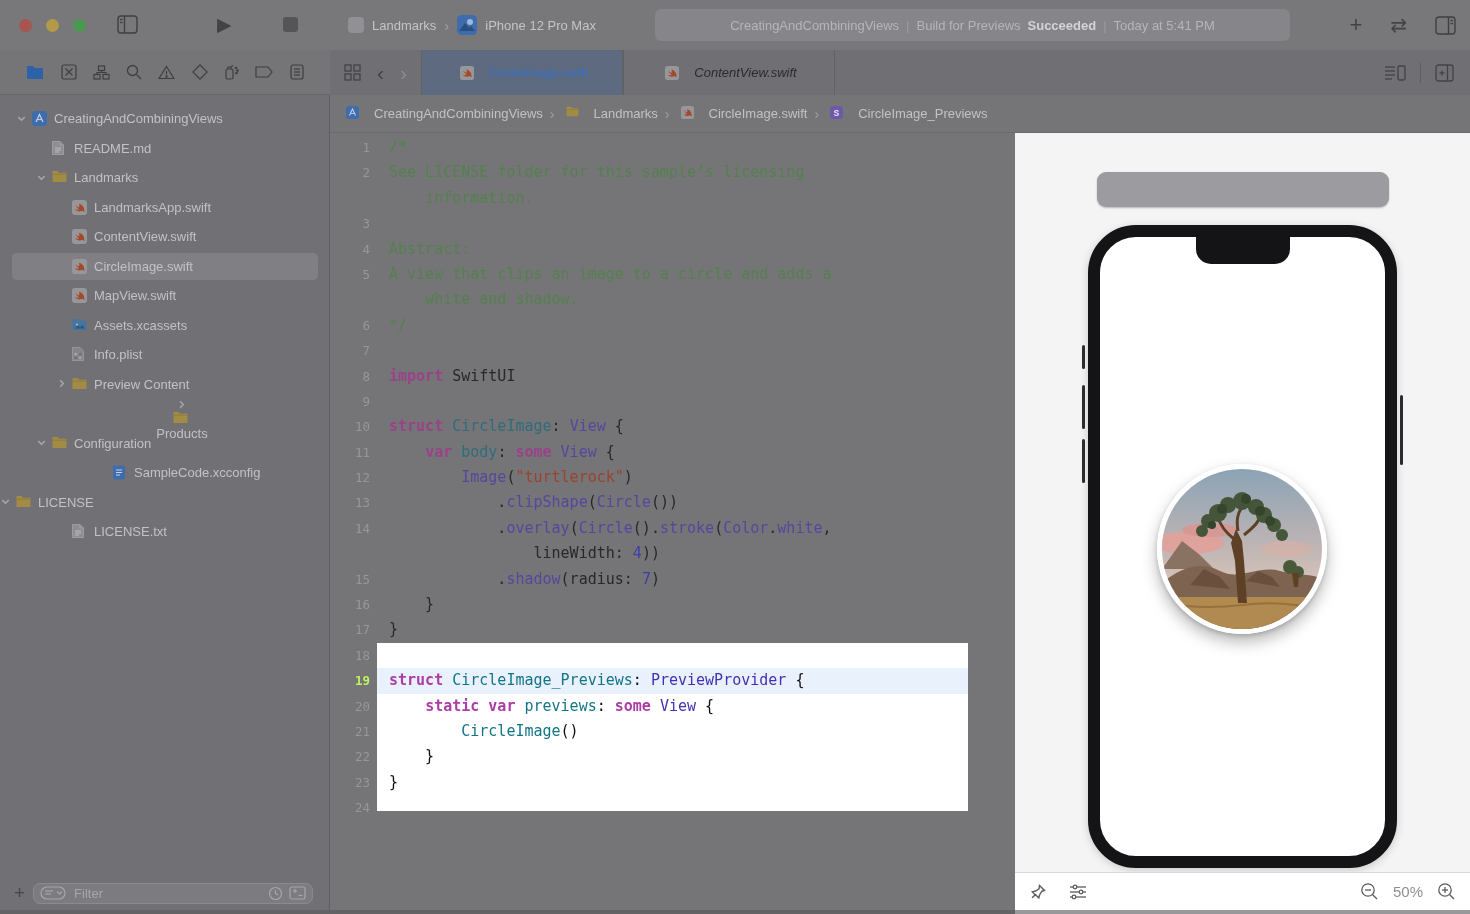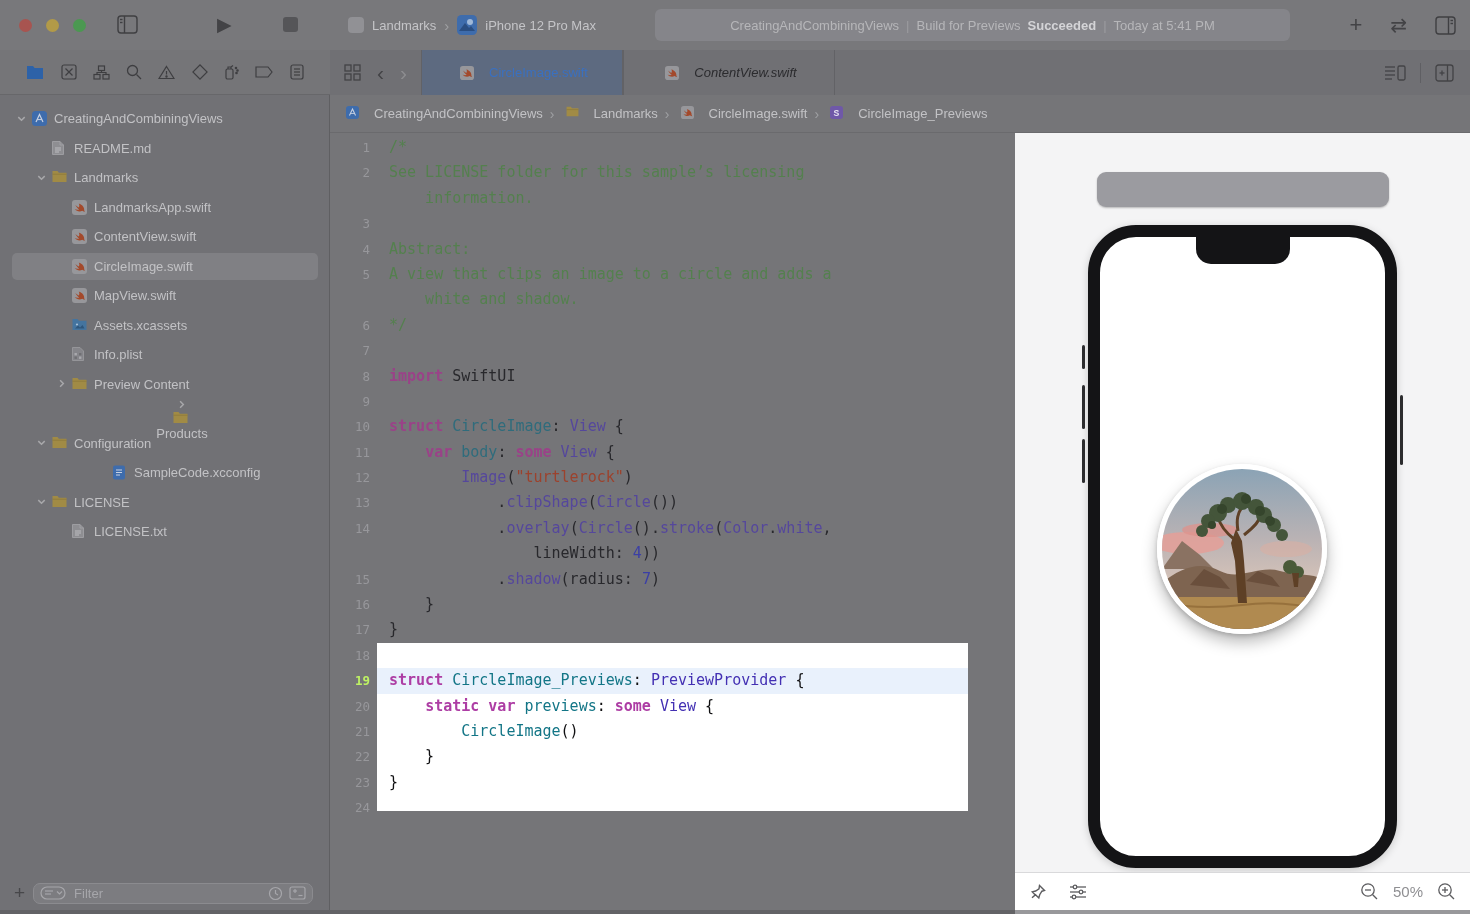--- a/index.html
+++ b/index.html
@@ -443,21 +443,21 @@
       <div class="trow" style="padding-left: 56px; margin-left: 40px;">
         <span class="disc"></span>
         <span class="ticon">
           <svg viewBox="0 0 15 15" width="15" height="15">
             <rect x="1" y="0.5" width="12" height="14" rx="2" fill="#3E6CAC"></rect>
             <path d="M4 5h6M4 7.5h6M4 10h4" stroke="#C9D2E2" stroke-width="1.1"></path>
           </svg>
         </span>
         <span>SampleCode.xcconfig</span>
       </div>
-      <div class="trow" style="padding-left: 36px;">
+      <div class="trow" style="">
         <span class="disc">
           <svg viewBox="0 0 12 12" width="11" height="11" fill="none" stroke="currentColor" stroke-width="1.6">
             <path d="M2.5 4.5L6 8l3.5-3.5"></path>
           </svg>
         </span>
         <span class="ticon">
           <svg viewBox="0 0 15 13" width="15" height="13">
             <path d="M.5 1h5l1.4 1.7h7.6v9.3H.5z" fill="#A18B45"></path>
             <path d="M.5 4.2h14" stroke="#8D7838" stroke-width="0.8"></path>
           </svg>

